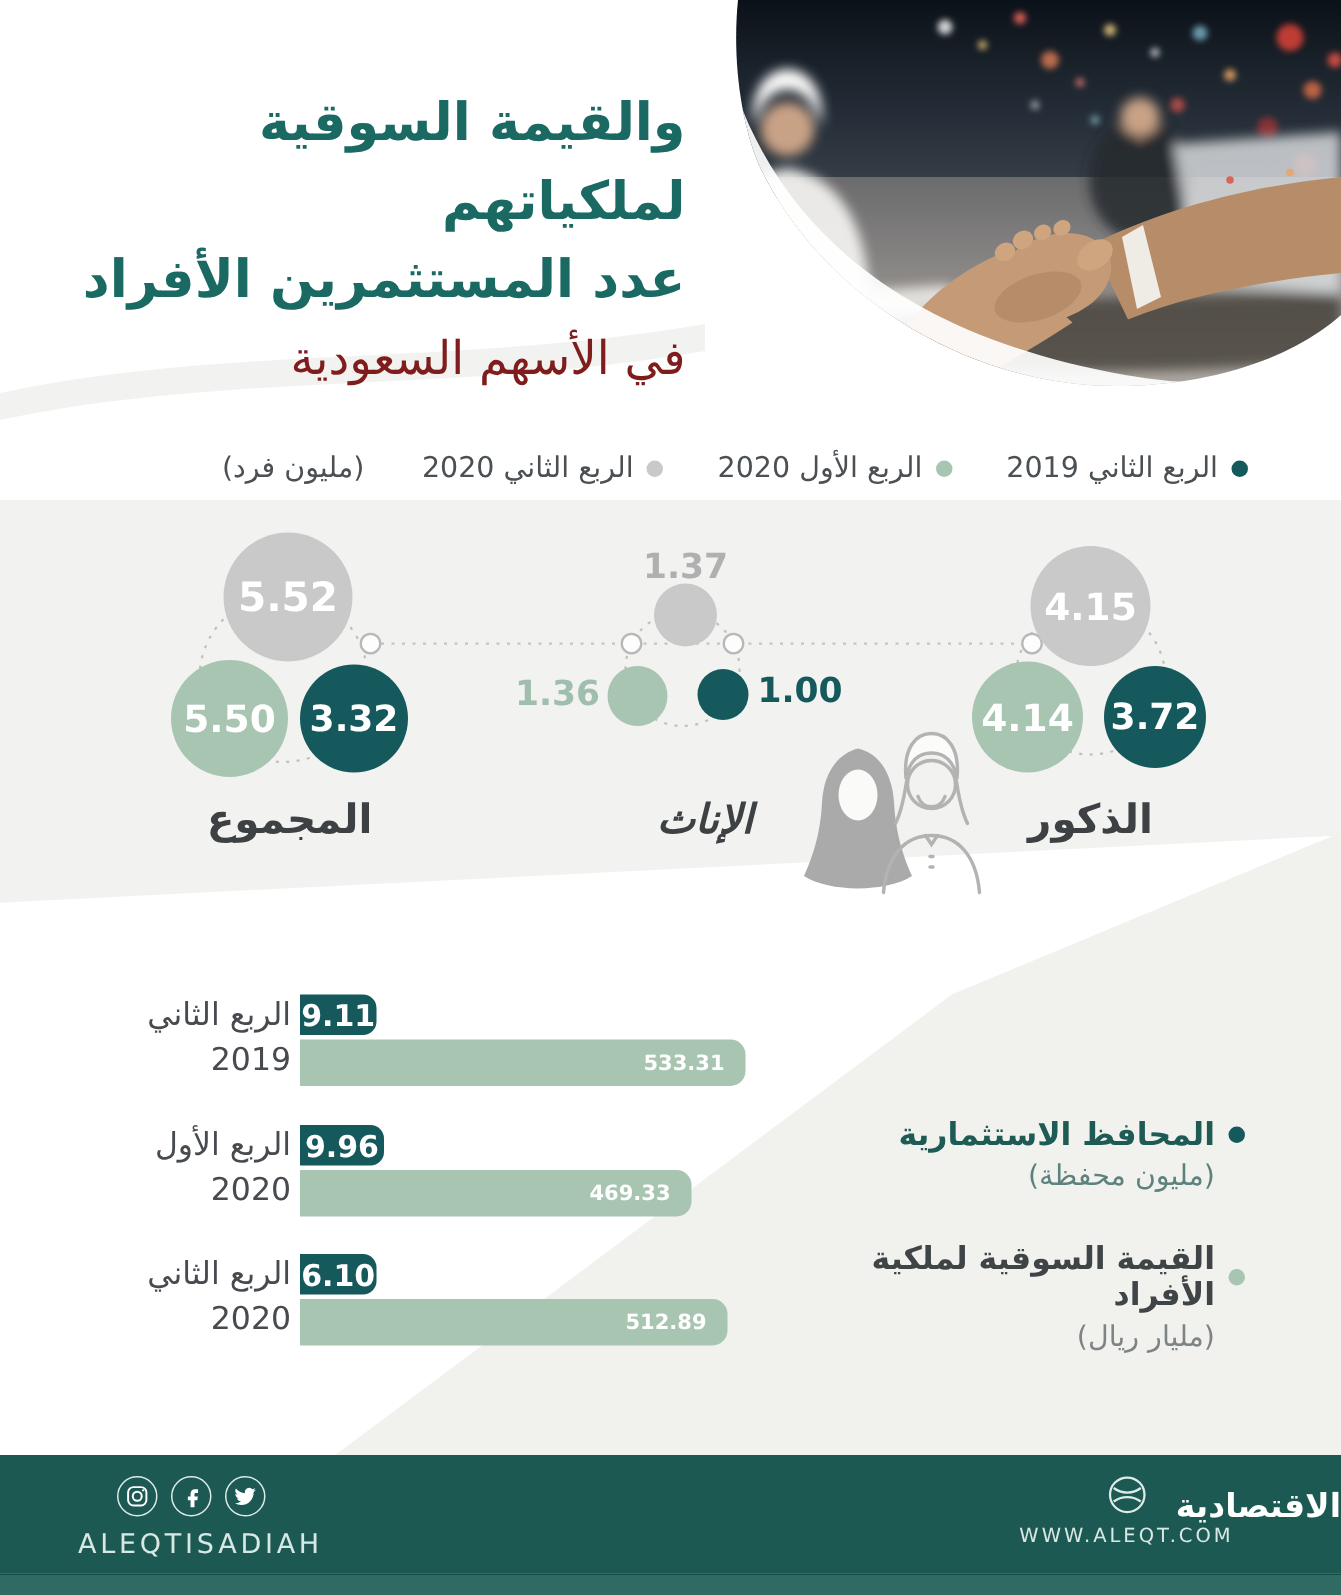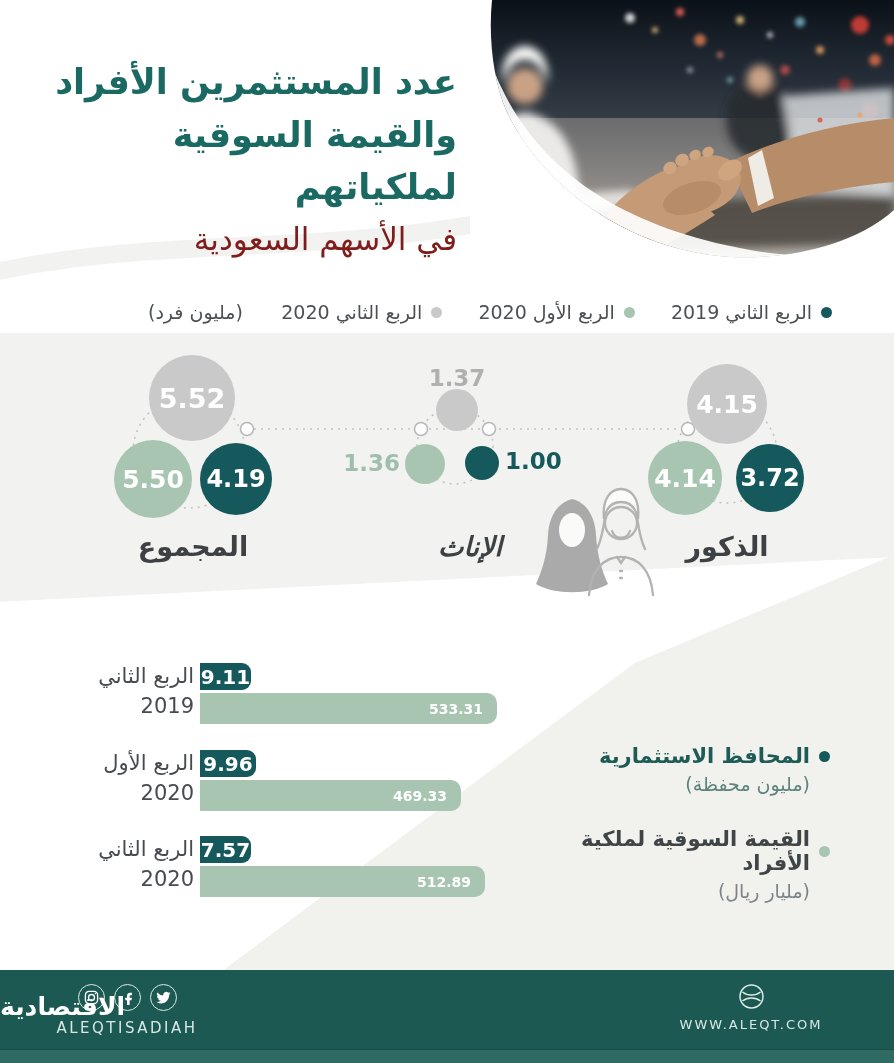--- a/index.html
+++ b/index.html
@@ -68,22 +68,22 @@
   .bar-legend .l2{font-size:19px;margin-top:5px;padding-right:20px;}
   .bar-legend .item1 .l2{color:#5d827d;} .bar-legend .item2 .l2{color:#7e8486;}
   
   .footer{left:0;top:970px;width:894px;height:79px;background:var(--footer-teal,#1d5953);z-index:4;}
   .footer-strip{left:0;top:1049px;width:894px;height:14px;background:var(--footer-strip,#2f6b63);
                 border-top:1px solid #154d47;z-index:4;}
   .social-block{left:52px;top:984px;width:150px;text-align:center;z-index:5;}
   .social-row{display:flex;justify-content:center;gap:9px;}
   .sicon{width:27px;height:27px;border-radius:50%;border:1.5px solid #dcebe7;box-sizing:border-box;
          display:flex;align-items:center;justify-content:center;cursor:pointer;}
-  .handle{margin-top:8px;font-size:15px;letter-spacing:2.5px;color:#d8e8e4;}
-  .brand{left:0;top:992px;width:894px;text-align:left;font-size:25px;font-weight:bold;
+  .handle{margin-top:8px;font-size:18px;letter-spacing:2.5px;color:#d8e8e4;}
+  .brand{left:0;top:992px;width:894px;text-align:right;font-size:22px;font-weight:bold;
          color:#ffffff;direction:rtl;z-index:5;}
   .site-block{right:48px;top:983px;width:190px;text-align:center;z-index:5;cursor:pointer;}
   .gicon{width:27px;height:27px;margin:0 auto;}
   .site-text{margin-top:7px;font-size:13px;letter-spacing:2px;color:#d8e8e4;}
 </style>
 </head>
 <body>
 
 <div class="page">
 
@@ -167,22 +167,22 @@
         <ellipse cx="240" cy="168" rx="7" ry="6" fill="#cfa57f" transform="rotate(-30 240 168)"></ellipse>
         <ellipse cx="252" cy="160" rx="7" ry="6" fill="#cfa57f" transform="rotate(-30 252 160)"></ellipse>
         <ellipse cx="265" cy="155" rx="6" ry="5" fill="#cfa57f" transform="rotate(-30 265 155)"></ellipse>
         <ellipse cx="278" cy="152" rx="6" ry="5" fill="#cfa57f" transform="rotate(-30 278 152)"></ellipse>
         <ellipse cx="300" cy="170" rx="13" ry="9" fill="#cfa57f" transform="rotate(-35 300 170)"></ellipse>
       </g>
     </g>
   </svg>
 
   <div class="abs hero-title">
+    <div class="t1">والقيمة السوقية لملكياتهم</div>
     <div class="t1">عدد المستثمرين الأفراد</div>
-    <div class="t1">والقيمة السوقية لملكياتهم</div>
     <div class="t2">في الأسهم السعودية</div>
   </div>
 
   <div class="abs legend">
     <div class="legend-item">
       <span class="dot teal"></span>
       <span>الربع الثاني 2019</span>
     </div>
     <div class="legend-item">
       <span class="dot sage"></span>
@@ -225,21 +225,21 @@
   <div class="abs small-val val-f-teal">1.00</div>
   <div class="abs group-label lbl-female">الإناث</div>
 
   <div class="abs bubble bub-gray total-gray">
       <span>5.52</span>
     </div>
   <div class="abs bubble bub-sage total-sage">
       <span>5.50</span>
     </div>
   <div class="abs bubble bub-teal total-teal">
-      <span>4.19</span>
+      <span>3.32</span>
     </div>
   <div class="abs group-label lbl-total">المجموع</div>
 
   <svg class="abs persons" viewBox="0 0 122 125">
     <path d="M39 16 C24 20 16 34 15 52 C14 74 8 90 3 101 C20 112 58 112 75 101 C69 88 64 72 63 52 C62 33 53 19 39 16 Z" fill="#a9aaa9"></path>
     <ellipse cx="39" cy="47" rx="13" ry="17" fill="#fafaf8"></ellipse>
     <g stroke="#b2b3b2" stroke-width="2.3" fill="none" stroke-linecap="round">
       <circle cx="88" cy="40" r="16"></circle>
       <path d="M71 36 C69 15 78 6 88 6 C98 6 107 15 105 36 C103 25 97 19 88 19 C79 19 73 25 71 36 Z" fill="#fbfbfa"></path>
       <path d="M56 112 C58 88 70 74 88 74 C106 74 118 88 120 112"></path>
@@ -270,21 +270,21 @@
     </div>
   <div class="abs bar sage bs2" style="width: 261px;">
       <span>469.33</span>
     </div>
 
   <div class="abs bar-label bl3">
     <div>الربع الثاني</div>
     <div>2020</div>
   </div>
   <div class="abs bar teal bt3" style="width: 51px;">
-      <span>7.57</span>
+      <span>6.10</span>
     </div>
   <div class="abs bar sage bs3" style="width: 285px;">
       <span>512.89</span>
     </div>
 
   <div class="abs bar-legend">
     <div class="item item1">
       <div class="l1">
           <span class="dot teal"></span>
         <span>المحافظ الاستثمارية</span>

